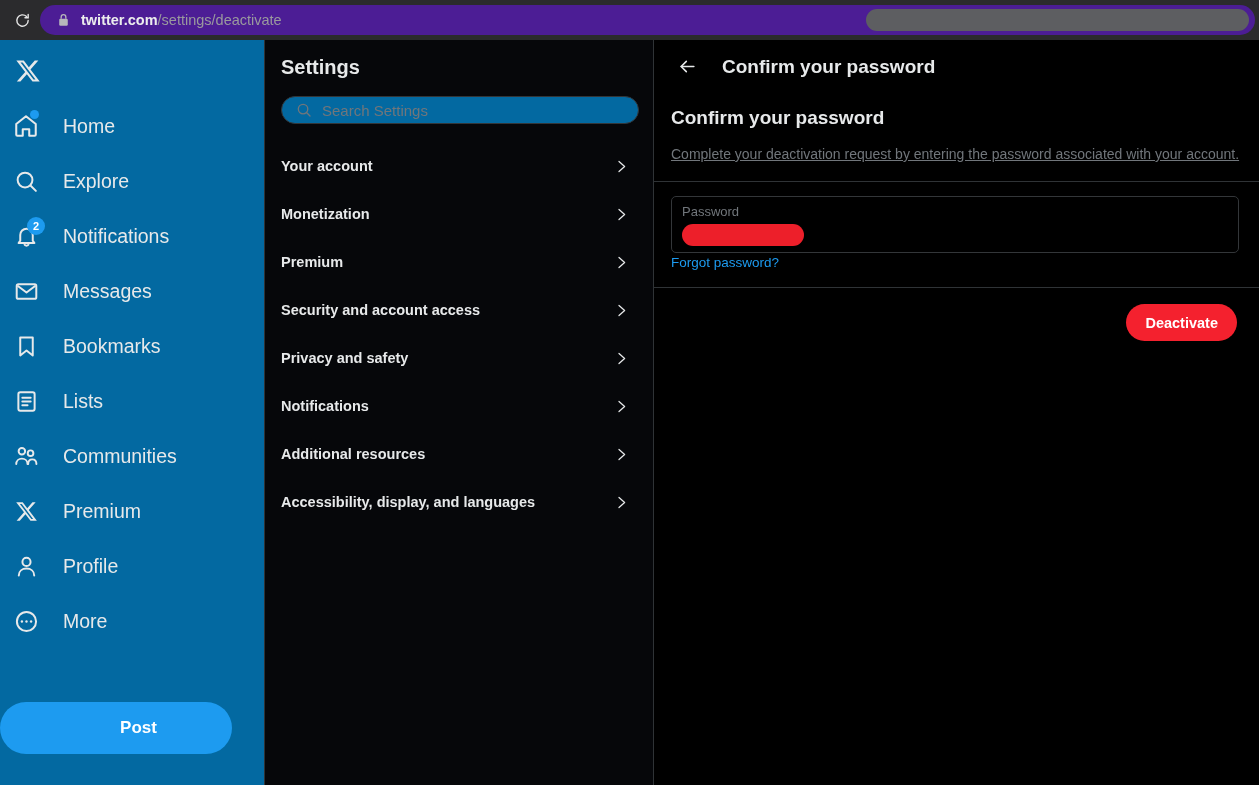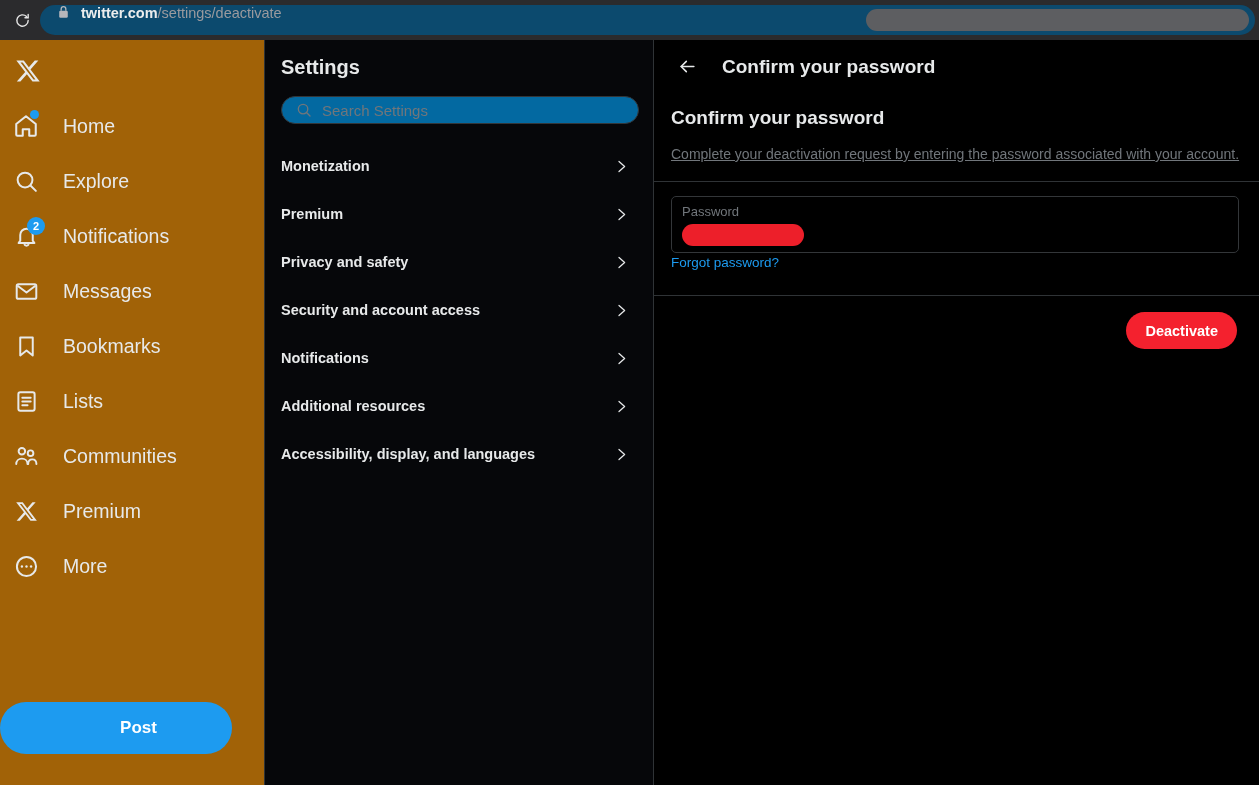--- a/index.html
+++ b/index.html
@@ -18,43 +18,43 @@
     display: flex; align-items: center;
   }
   .reload-btn {
     width: 34px; height: 34px; margin-left: 5px;
     display: flex; align-items: center; justify-content: center;
     border-radius: 50%;
   }
   .url-pill {
     position: absolute; left: 40px; top: 5px;
     width: 1215px; height: 30px;
-    background: #0c4a6e;
+    background: #4c1d95;
     border-radius: 15px;
-    display: flex; align-items: flex-start;
+    display: flex; align-items: center;
     padding-left: 18px;
   }
   .lock-icon { margin-right: 12px; display: flex; align-items: center; }
   .url-text {
     font-size: 14.5px; color: #9a9a9e; white-space: nowrap;
   }
   .url-text b { color: #eceded; font-weight: 700; }
   .url-redaction {
     position: absolute; left: 866px; top: 9px;
     width: 383px; height: 22px;
     background: #5d5e61; border-radius: 11px;
   }
 
   
   .app { position: absolute; top: 40px; left: 0; width: 1259px; height: 745px; }
 
   .nav-col {
     position: absolute; left: 0; top: 0;
     width: 265px; height: 745px;
-    background: #a16207;
+    background: #0369a1;
     border-right: 1px solid #2f3336;
   }
   .settings-col {
     position: absolute; left: 265px; top: 0;
     width: 389px; height: 745px;
     background: #06070a;
     border-right: 1px solid #2f3336;
   }
   .detail-col {
     position: absolute; left: 654px; top: 0;
@@ -143,21 +143,21 @@
 
   .detail-h2 {
     font-size: 19px; font-weight: 700; color: #e7e9ea;
     padding: 14px 0 0 17px;
   }
   .detail-desc {
     font-size: 14px; color: #71767b;
     padding: 16px 4px 0 17px; line-height: 1.3; text-decoration: underline;
   }
   .pw-section {
-    margin-top: 18px; padding: 0 20px 24px 17px;
+    margin-top: 18px; padding: 0 20px 16px 17px;
     border-top: 1px solid #2f3336;
     border-bottom: 1px solid #2f3336;
     padding-top: 14px;
   }
   .pw-field {
     position: relative;
     height: 57px;
     border: 1px solid #333639; border-radius: 5px;
     padding: 7px 10px 0 10px;
     background: #000;
@@ -292,20 +292,29 @@
 
     <div class="nav-item">
       <span class="nav-ico">
         <svg width="23" height="23" viewBox="0 0 24 24" fill="#e7e9ea">
           <path d="M18.24 2.25h3.31l-7.23 8.26 8.5 11.24h-6.66l-5.21-6.82-5.97 6.82H1.66l7.73-8.84L1.25 2.25h6.83l4.71 6.23 5.45-6.23Zm-1.16 17.52h1.83L7.08 4.13H5.11l11.97 15.64Z"></path>
         </svg>
       </span>
       <span class="nav-label">Premium</span>
     </div>
 
+    <div class="nav-item">
+      <span class="nav-ico">
+        <svg width="25" height="25" viewBox="0 0 24 24" fill="none" stroke="#e7e9ea" stroke-width="1.9" stroke-linejoin="round" stroke-linecap="round">
+          <circle cx="12" cy="7.6" r="3.9"></circle>
+          <path d="M4.6 20.6c0-4.1 3.3-6.6 7.4-6.6s7.4 2.5 7.4 6.6"></path>
+        </svg>
+      </span>
+      <span class="nav-label">Profile</span>
+    </div>
 
     <div class="nav-item">
       <span class="nav-ico">
         <svg width="25" height="25" viewBox="0 0 24 24" fill="none" stroke="#e7e9ea" stroke-width="1.9">
           <circle cx="12" cy="12" r="9.2"></circle>
           <circle cx="7.6" cy="12" r="1.15" fill="#e7e9ea" stroke="none"></circle>
           <circle cx="12" cy="12" r="1.15" fill="#e7e9ea" stroke="none"></circle>
           <circle cx="16.4" cy="12" r="1.15" fill="#e7e9ea" stroke="none"></circle>
         </svg>
       </span>
@@ -323,45 +332,53 @@
         <svg width="16" height="16" viewBox="0 0 24 24" fill="none" stroke="#71767b" stroke-width="2" stroke-linecap="round">
           <circle cx="10.6" cy="10.6" r="7.1"></circle>
             <line x1="15.8" y1="15.8" x2="21" y2="21"></line>
         </svg>
       </span>
       <input class="search-input" type="text" placeholder="Search Settings" style="">
     </div>
 
     <div class="set-list">
       <div class="set-item">
+        <span class="set-item-label">Your account</span>
+        <span class="chev">
+          <svg width="15" height="15" viewBox="0 0 24 24" fill="none" stroke="#e7e9ea" stroke-width="2" stroke-linecap="round" stroke-linejoin="round">
+              <polyline points="8,4 17,12 8,20"></polyline>
+            </svg>
+        </span>
+      </div>
+      <div class="set-item">
         <span class="set-item-label">Monetization</span>
         <span class="chev">
           <svg width="15" height="15" viewBox="0 0 24 24" fill="none" stroke="#e7e9ea" stroke-width="2" stroke-linecap="round" stroke-linejoin="round">
               <polyline points="8,4 17,12 8,20"></polyline>
             </svg>
         </span>
       </div>
       <div class="set-item">
         <span class="set-item-label">Premium</span>
         <span class="chev">
           <svg width="15" height="15" viewBox="0 0 24 24" fill="none" stroke="#e7e9ea" stroke-width="2" stroke-linecap="round" stroke-linejoin="round">
               <polyline points="8,4 17,12 8,20"></polyline>
             </svg>
         </span>
       </div>
       <div class="set-item">
+        <span class="set-item-label">Security and account access</span>
+        <span class="chev">
+          <svg width="15" height="15" viewBox="0 0 24 24" fill="none" stroke="#e7e9ea" stroke-width="2" stroke-linecap="round" stroke-linejoin="round">
+              <polyline points="8,4 17,12 8,20"></polyline>
+            </svg>
+        </span>
+      </div>
+      <div class="set-item">
         <span class="set-item-label">Privacy and safety</span>
-        <span class="chev">
-          <svg width="15" height="15" viewBox="0 0 24 24" fill="none" stroke="#e7e9ea" stroke-width="2" stroke-linecap="round" stroke-linejoin="round">
-              <polyline points="8,4 17,12 8,20"></polyline>
-            </svg>
-        </span>
-      </div>
-      <div class="set-item">
-        <span class="set-item-label">Security and account access</span>
         <span class="chev">
           <svg width="15" height="15" viewBox="0 0 24 24" fill="none" stroke="#e7e9ea" stroke-width="2" stroke-linecap="round" stroke-linejoin="round">
               <polyline points="8,4 17,12 8,20"></polyline>
             </svg>
         </span>
       </div>
       <div class="set-item">
         <span class="set-item-label">Notifications</span>
         <span class="chev">
           <svg width="15" height="15" viewBox="0 0 24 24" fill="none" stroke="#e7e9ea" stroke-width="2" stroke-linecap="round" stroke-linejoin="round">

